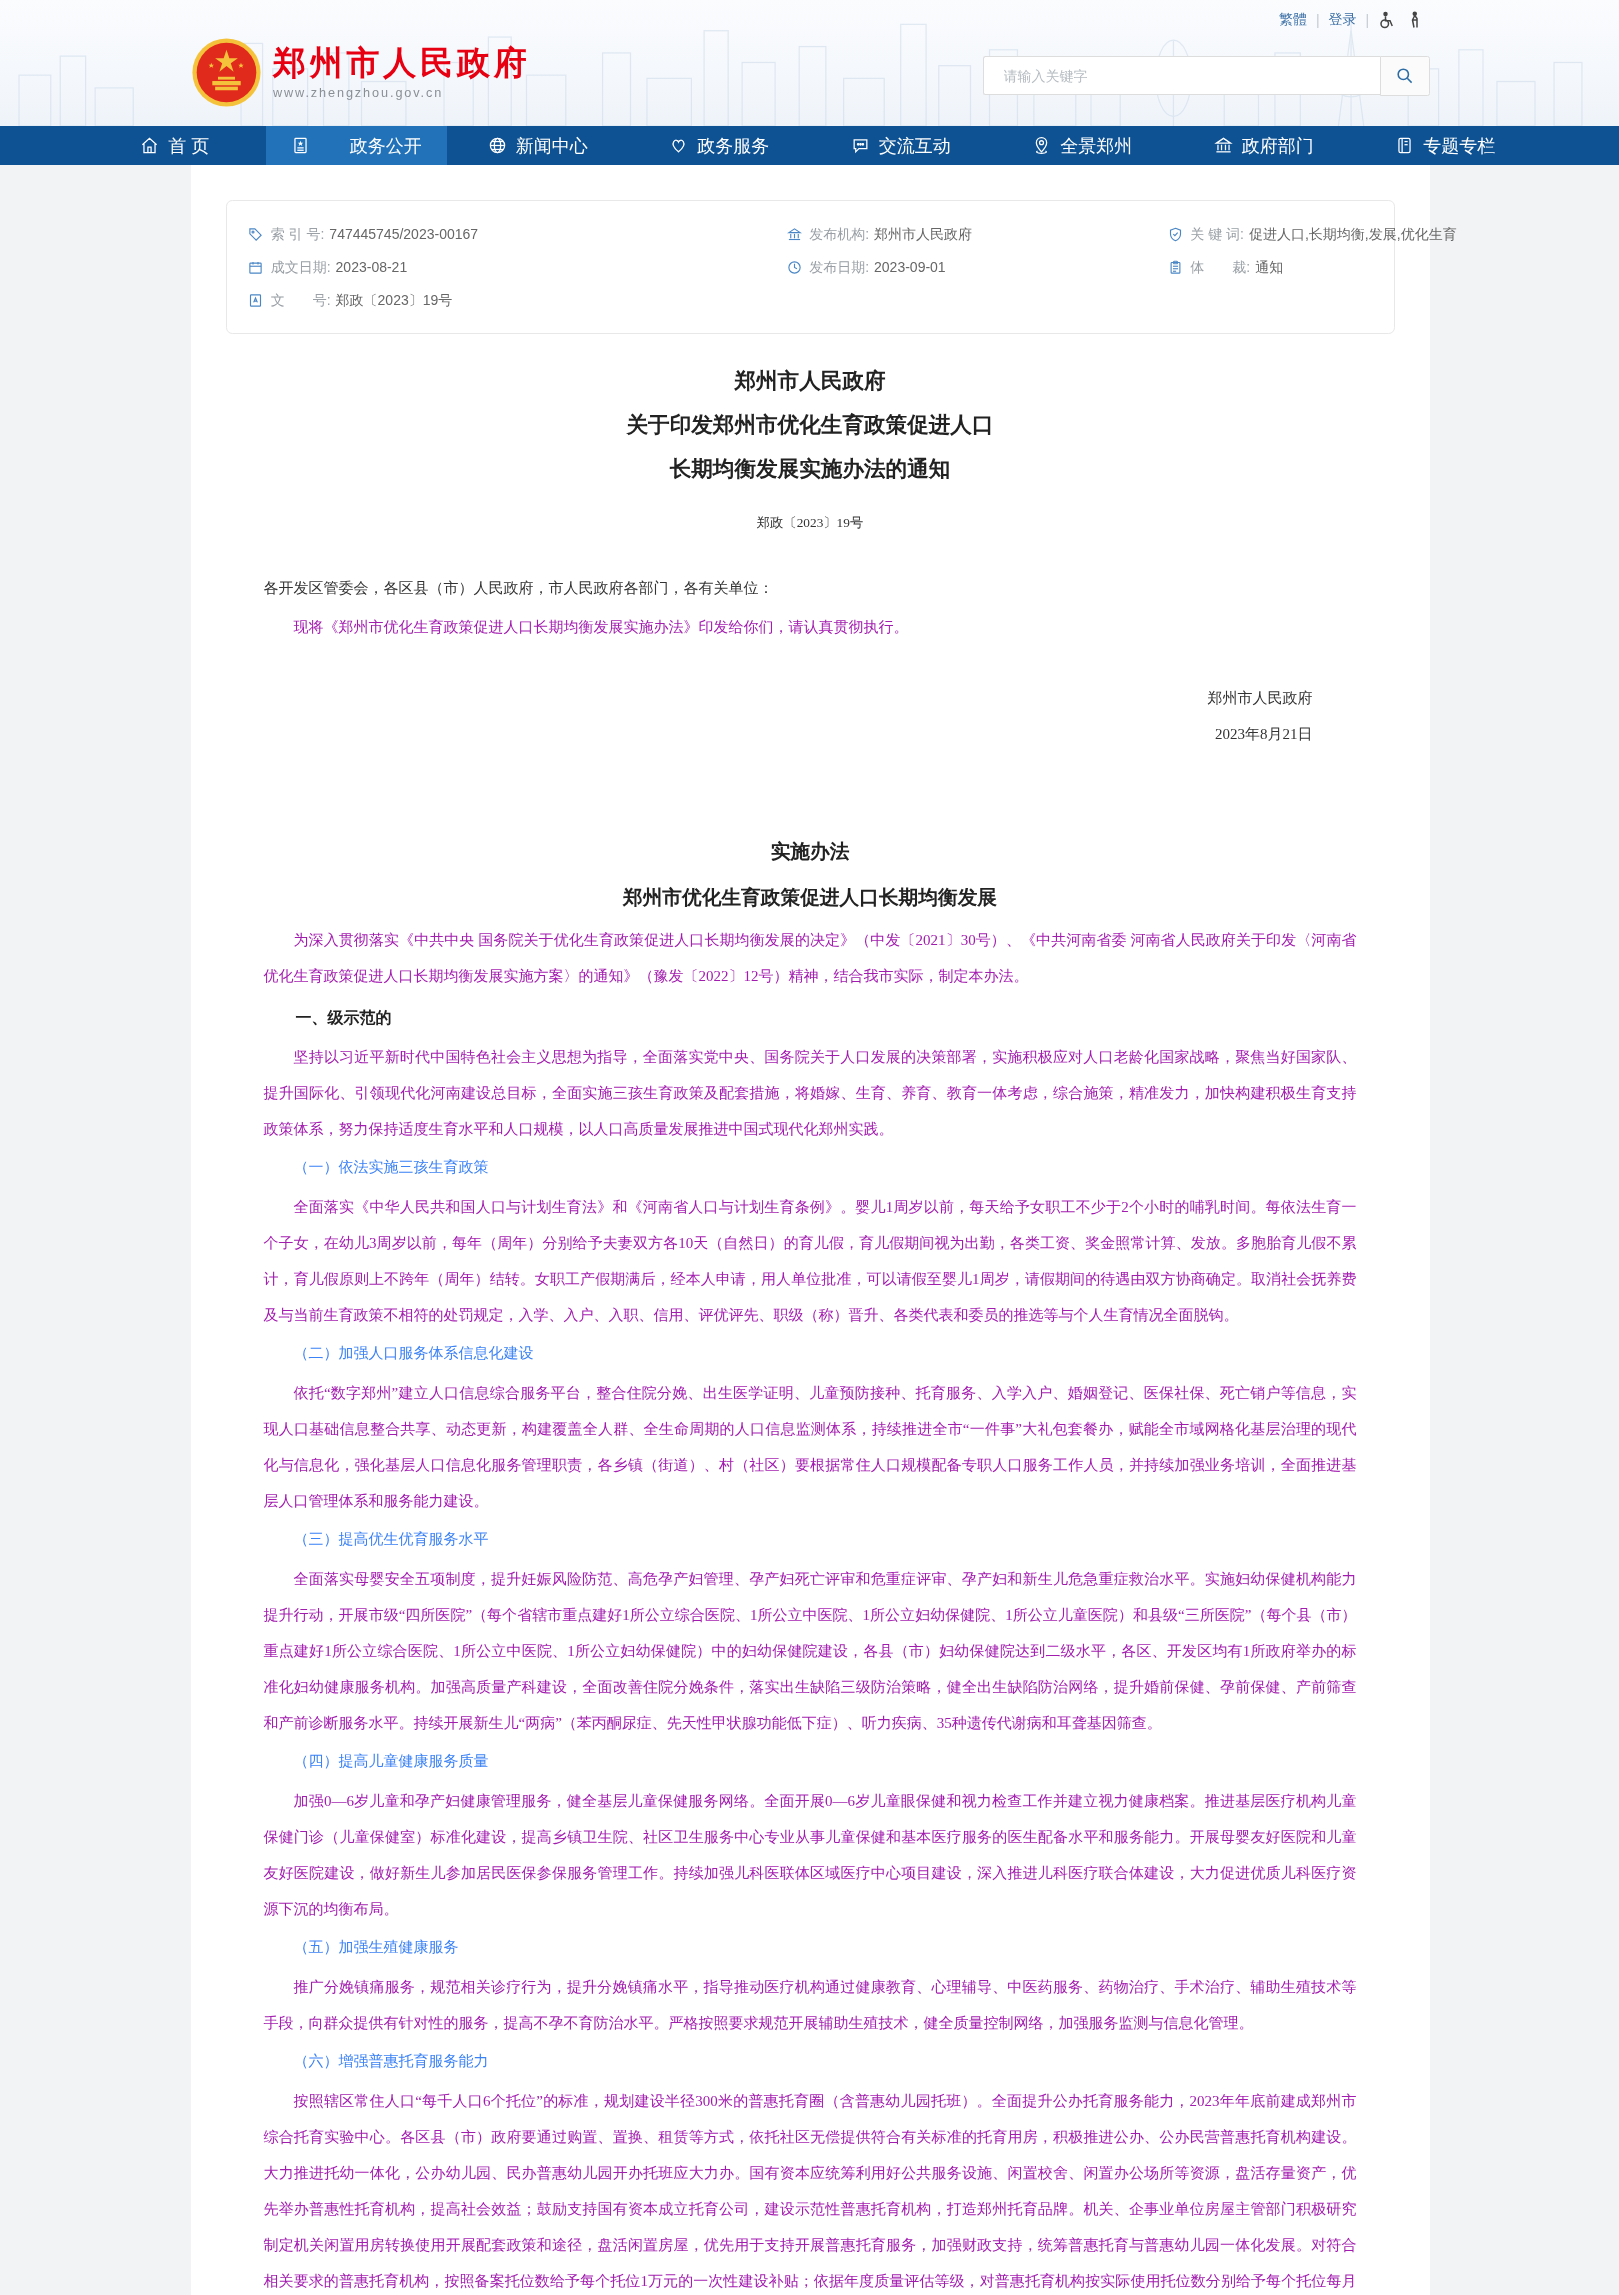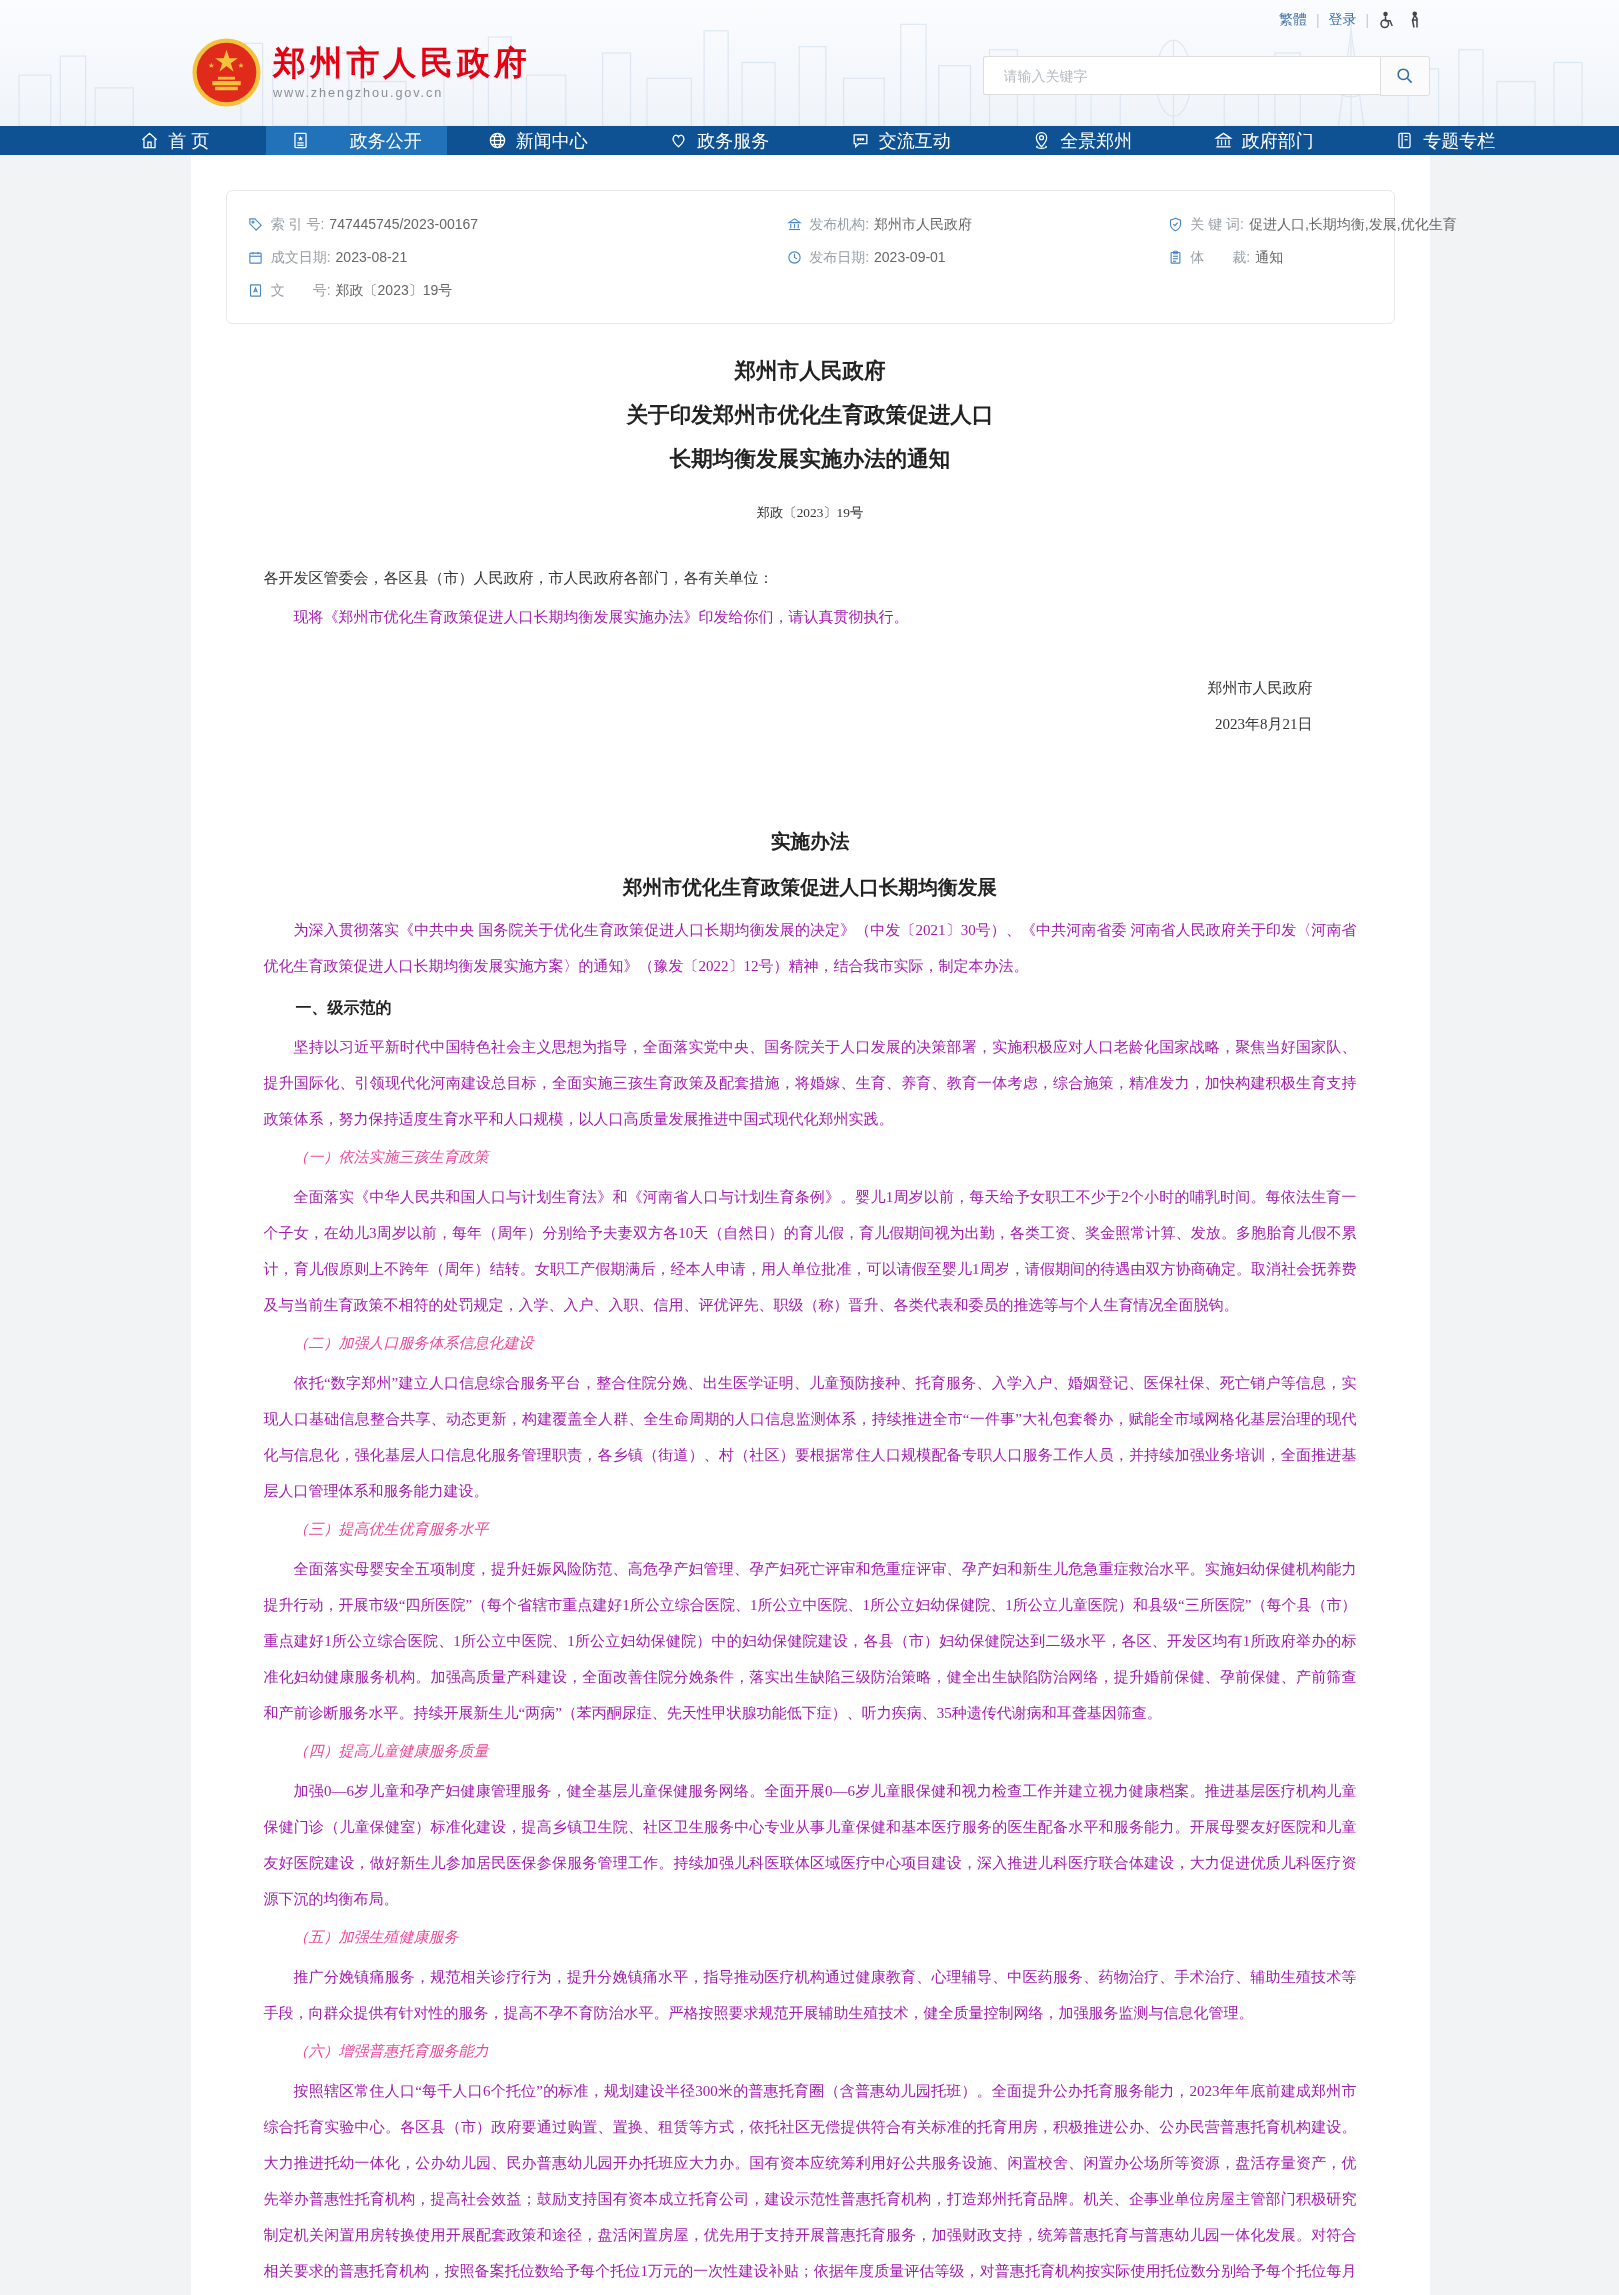--- a/index.html
+++ b/index.html
@@ -18,21 +18,21 @@
   .brand{display:flex;align-items:center;gap:11.4px;}
   .emblem{width:71px;height:71px;}
   .site-name{font-size:33px;font-weight:700;color:#e60012;letter-spacing:3.8px;line-height:37px;font-family:"Liberation Serif",serif;}
   .site-url{font-size:12.7px;color:#8a8f96;letter-spacing:1.9px;margin-top:3.8px;}
   .search{display:flex;align-items:center;margin-top:6.3px;}
   .search-input{width:356px;height:37px;border:0.6px solid #ddd;border-right:none;border-radius:2.5px 0 0 2.5px;background:#fff;padding:0 20px;font-size:14px;color:#333;outline:none;}
   .search-input::placeholder{color:#b6bcc2;}
   .search-btn{width:48px;height:38px;border:0.6px solid #ddd;border-radius:0 2.5px 2.5px 0;background:#fbfbfb;display:flex;align-items:center;justify-content:center;cursor:pointer;}
 
   
-  .nav{background:#0e5294;height:29px;}
+  .nav{background:#0e5294;height:39px;}
   .nav-inner{width:1452px;margin:0 auto;display:flex;height:100%;}
   .nav-item{flex:1;display:flex;align-items:center;justify-content:center;gap:9px;color:#fff;font-size:18px;cursor:pointer;white-space:nowrap;}
   .nav-item.active{background:#2272ba;gap:40px;}
   .nav-item svg{display:block;}
 
   
   .card{width:1239px;margin:0 auto;background:#fff;padding:35px 35px 44px;box-sizing:border-box;}
 
   .meta-box{border:0.6px solid #e8e8e8;border-radius:6.3px;padding:16.5px 21.6px;display:grid;grid-template-columns:44% 30% 26%;font-size:14px;gap:44px;}
   .meta-item{display:flex;align-items:center;line-height:33px;color:#707070;white-space:nowrap;}
@@ -44,21 +44,21 @@
   .doc{padding:25px 38px 0;font-family:"Liberation Serif","DejaVu Serif",serif;}
   .blk-title{text-align:center;font-size:21.6px;font-weight:700;line-height:44px;color:#222;}
   .blk-docnum{text-align:center;font-size:13.3px;line-height:25px;margin:19px 0 35px;color:#333;}
   .blk-salute{font-size:15px;line-height:36px;color:#333;}
   .blk-para{font-size:15px;line-height:36px;color:#a21caf;text-indent:2em;margin:2.5px 0;text-align:justify;}
   .blk-sign{text-align:right;padding-right:44px;font-size:15px;line-height:36px;color:#333;}
   .blk-para + .blk-sign{margin-top:35px;}
   .blk-title2{text-align:center;font-size:19.7px;font-weight:700;line-height:46px;color:#222;}
   .blk-sign + .blk-title2{margin-top:76px;}
   .blk-h1{font-family:"Liberation Sans",sans-serif;font-size:16px;font-weight:700;line-height:37px;color:#222;text-indent:2em;margin-top:5px;}
-  .blk-h2{font-style:italic;font-size:15px;line-height:37px;color:#ec4899;text-indent:2em;}
+  .blk-h2{font-size:15px;line-height:37px;color:#3b82f6;text-indent:2em;}
 </style>
 </head>
 <body>
 
 <div class="page">
 
   <div class="header">
     <svg class="skyline" viewBox="0 0 2554 170" preserveAspectRatio="none">
       <g fill="none" stroke="#c9d8e8" stroke-width="2">
         <rect x="30" y="90" width="50" height="80"></rect>

